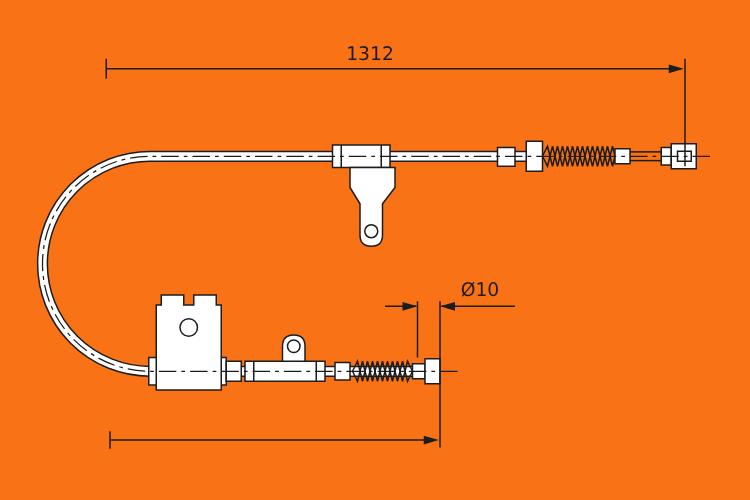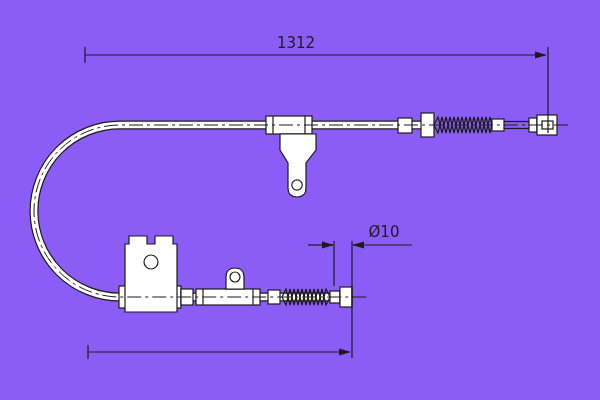--- a/index.html
+++ b/index.html
@@ -1,16 +1,16 @@
 <!DOCTYPE html>
 <html><head>
 <meta charset="utf-8">
 <style>
   html,body{margin:0;padding:0;background:#ffffff;}
-  .canvas{position:relative;width:600px;height:400px;background:#8b5cf6;overflow:hidden;}
+  .canvas{position:relative;width:600px;height:400px;background:#f97316;overflow:hidden;}
   svg{position:absolute;left:0;top:0;}
   .ln{fill:none;stroke:#1c1c1c;stroke-width:1.2;}
   .part{fill:#ffffff;stroke:#1c1c1c;stroke-width:1.2;}
   .arrow{fill:#1c1c1c;stroke:none;}
   .cable-outer{fill:none;stroke:#1c1c1c;stroke-width:9;}
   .cable-inner{fill:none;stroke:#ffffff;stroke-width:6.6;}
   .centerline{fill:none;stroke:#1c1c1c;stroke-width:1;stroke-dasharray:14 4 3 4;}
   .dim-text{font-family:"DejaVu Sans","Liberation Sans",sans-serif;font-size:15px;fill:#1c1c1c;}
 </style>
 </head>

